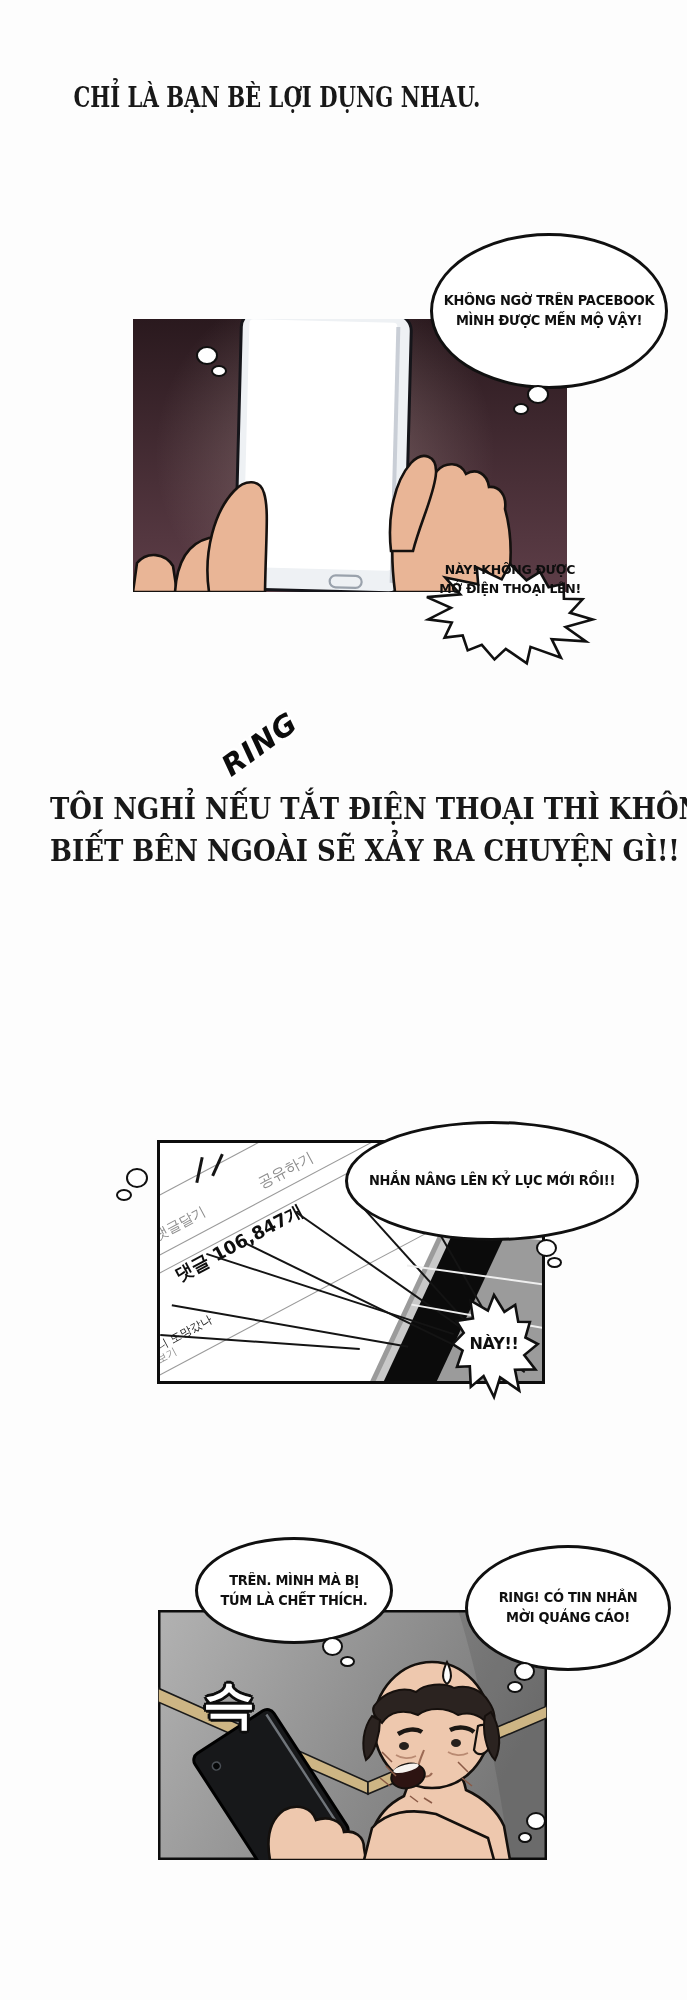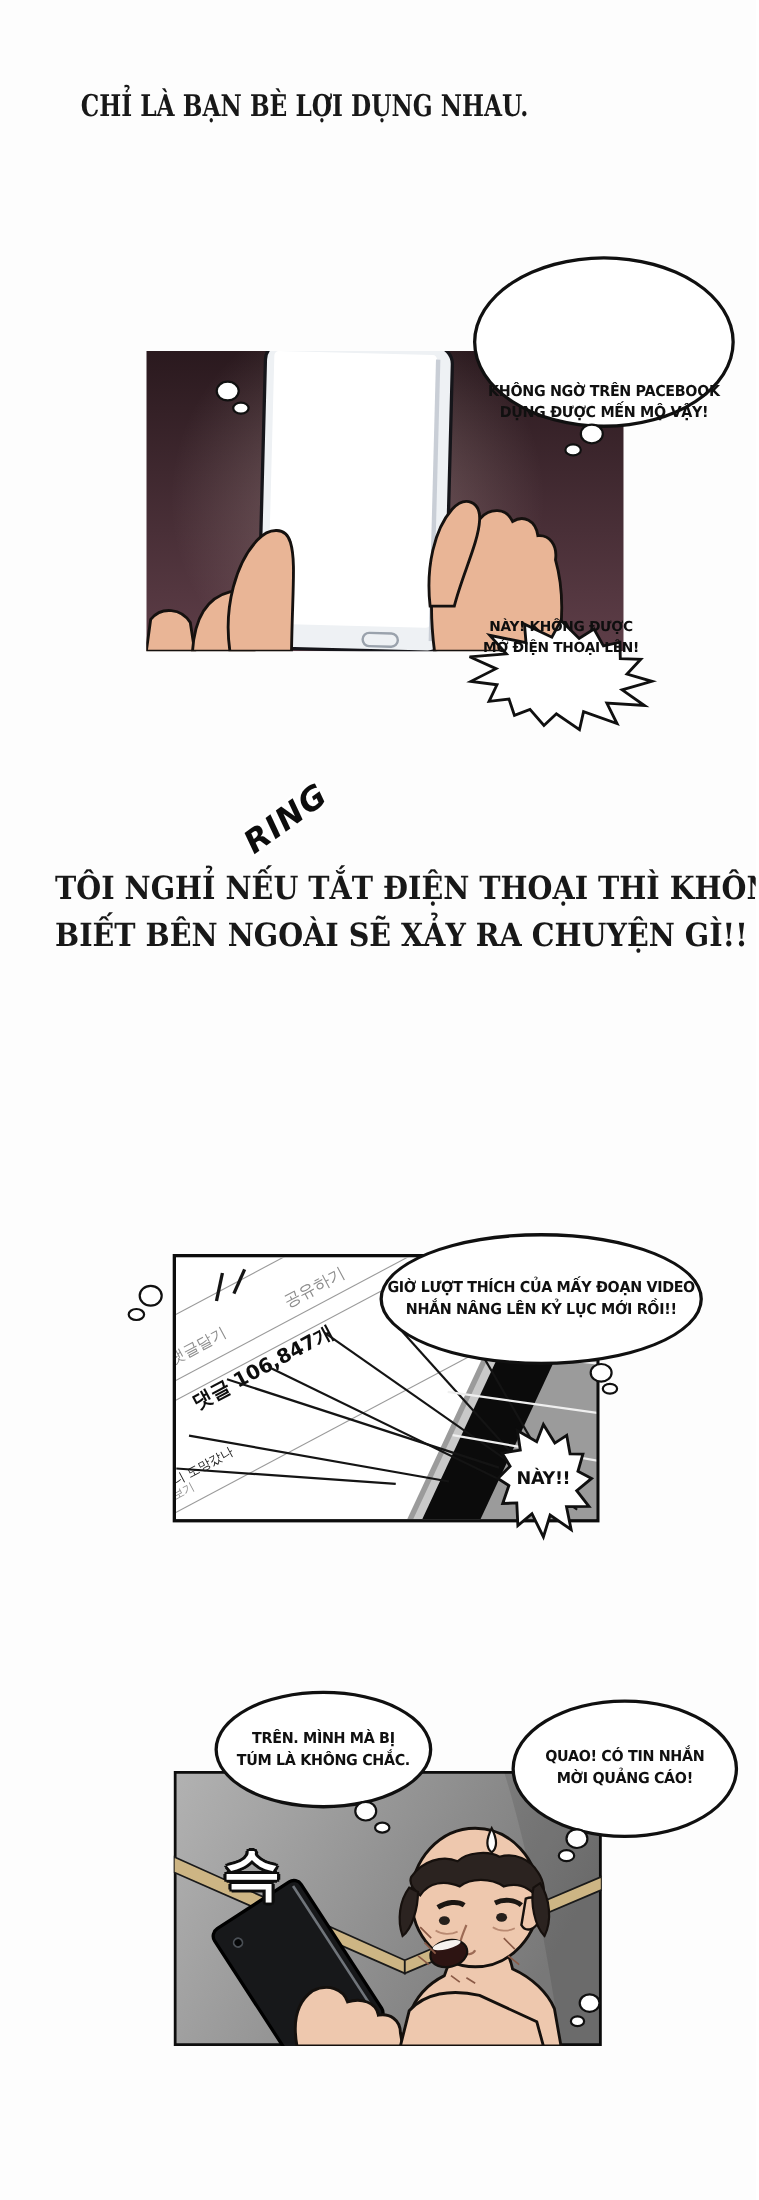--- a/index.html
+++ b/index.html
@@ -91,23 +91,23 @@
         <path d="M 262,273 C 256,226 260,188 274,160 C 281,146 297,141 304,152 C 312,143 327,142 333,155 C 343,149 354,154 356,168 C 366,167 374,176 372,190 C 380,218 378,250 374,273 Z"></path>
         <path d="M 258,232 C 254,196 262,162 278,144 C 290,131 304,137 303,154 C 302,174 287,204 280,232 Z"></path>
       </g>
     </svg>
     <div class="abs ring" style="position:absolute;">RING</div>
   </div>
 
   <div class="dot" style="left:196px;top:346px;width:18px;height:15px;"></div>
   <div class="dot" style="left:211px;top:365px;width:12px;height:8px;"></div>
 
-  <div class="thought" style="left:430px;top:233px;width:232px;height:150px;justify-content:flex-end;">
+  <div class="thought" style="left:430px;top:233px;width:232px;height:150px;">
     <div class="tl">KHÔNG NGỜ TRÊN PACEBOOK</div>
-    <div class="tl">DỤNG ĐƯỢC MẾN MỘ VẬY!</div>
+    <div class="tl">MÌNH ĐƯỢC MẾN MỘ VẬY!</div>
   </div>
   <div class="dot" style="left:527px;top:385px;width:18px;height:15px;"></div>
   <div class="dot" style="left:513px;top:403px;width:12px;height:8px;"></div>
 
   <svg class="burst-svg" style="left:418px;top:556px;" width="184" height="116" viewBox="0 0 184 116">
     <polygon id="burst1" fill="#ffffff" stroke="#101010" stroke-width="2.6" points="92.0,8.0 108.5,24.4 122.0,15.9 130.6,31.2 145.6,27.8 145.9,42.7 164.5,43.3 152.0,56.8 174.6,63.4 147.6,71.1 167.9,85.4 133.7,83.2 142.9,101.8 112.5,90.9 108.8,107.4 87.8,92.9 76.5,103.5 63.8,88.9 49.7,94.4 44.7,79.5 26.6,81.6 33.8,66.5 10.2,63.4 32.9,51.9 8.9,41.1 42.3,38.4 27.3,21.6 60.2,28.3 58.8,11.4 83.7,23.3"></polygon>
   </svg>
   <div class="burst-text" style="left:424px;top:560px;width:172px;">
     <div>NÀY! KHÔNG ĐƯỢC</div>
     <div>MỞ ĐIỆN THOẠI LÊN!</div>
@@ -145,21 +145,20 @@
     <div class="sl" style="left:56px;top:10px;width:3px;height:24px;transform:rotate(24deg);"></div>
     <div class="slw" style="left:240px;top:92px;width:220px;transform:rotate(6deg);"></div>
     <div class="slw" style="left:246px;top:136px;width:210px;transform:rotate(8deg);"></div>
     <div class="slw" style="left:250px;top:178px;width:200px;transform:rotate(10deg);"></div>
   </div>
 
   <div class="dot" style="left:126px;top:1168px;width:18px;height:16px;"></div>
   <div class="dot" style="left:116px;top:1189px;width:12px;height:8px;"></div>
 
   <div class="thought" style="left:345px;top:1121px;width:288px;height:114px;">
-    <div class="tl">GIỜ LƯỢT THÍCH CỦA MẤY ĐOẠN VIDEO</div>
     <div class="tl">NHẮN NÂNG LÊN KỶ LỤC MỚI RỒI!!</div>
   </div>
   <div class="dot" style="left:536px;top:1239px;width:17px;height:14px;"></div>
   <div class="dot" style="left:547px;top:1257px;width:11px;height:7px;"></div>
 
   <svg class="burst-svg" style="left:441px;top:1288px;" width="106" height="112" viewBox="0 0 106 112">
     <polygon id="burst2" fill="#ffffff" stroke="#101010" stroke-width="2.6" points="53.0,7.0 63.4,23.9 74.2,16.8 77.2,33.7 88.9,33.9 84.4,49.5 96.8,56.0 83.3,67.1 94.4,81.4 74.0,81.7 78.2,102.5 59.1,89.4 53.0,109.1 42.6,88.1 29.8,98.9 28.8,78.3 16.0,78.8 21.6,62.5 11.6,56.0 22.7,44.9 15.4,32.9 32.0,30.3 29.3,12.4 46.9,22.6"></polygon>
   </svg>
   <div class="burst-text" style="left:443px;top:1332px;width:102px;font-size:16px;">NÀY!!</div>
 
@@ -208,27 +207,27 @@
         </g>
         <path d="M 112,250 C 108,228 112,210 126,200 C 140,193 154,198 158,210 C 170,206 184,210 186,222 C 196,220 206,226 206,238 L 208,250 Z" fill="#eec8ae" stroke="#14100d" stroke-width="2.6"></path>
         <path d="M 206,250 L 214,218 C 228,202 252,198 278,204 L 330,228 L 336,250 Z" fill="#eec8ae" stroke="#14100d" stroke-width="2.6"></path>
       </g>
     </svg>
     <div class="abs swoosh" style="left:45px;top:68px;position:absolute;">슥</div>
   </div>
 
   <div class="thought" style="left:195px;top:1537px;width:192px;height:101px;">
     <div class="tl">TRÊN. MÌNH MÀ BỊ</div>
-    <div class="tl">TÚM LÀ KHÔNG CHẮC.</div>
+    <div class="tl">TÚM LÀ CHẾT THÍCH.</div>
   </div>
   <div class="dot" style="left:322px;top:1637px;width:17px;height:15px;"></div>
   <div class="dot" style="left:340px;top:1656px;width:11px;height:7px;"></div>
 
   <div class="thought" style="left:465px;top:1545px;width:200px;height:120px;">
-    <div class="tl">QUAO! CÓ TIN NHẮN</div>
+    <div class="tl">RING! CÓ TIN NHẮN</div>
     <div class="tl">MỜI QUẢNG CÁO!</div>
   </div>
   <div class="dot" style="left:514px;top:1662px;width:17px;height:15px;"></div>
   <div class="dot" style="left:507px;top:1681px;width:12px;height:8px;"></div>
 
   <div class="dot" style="left:526px;top:1812px;width:16px;height:14px;"></div>
   <div class="dot" style="left:518px;top:1832px;width:10px;height:7px;"></div>
 
 </div>
 

